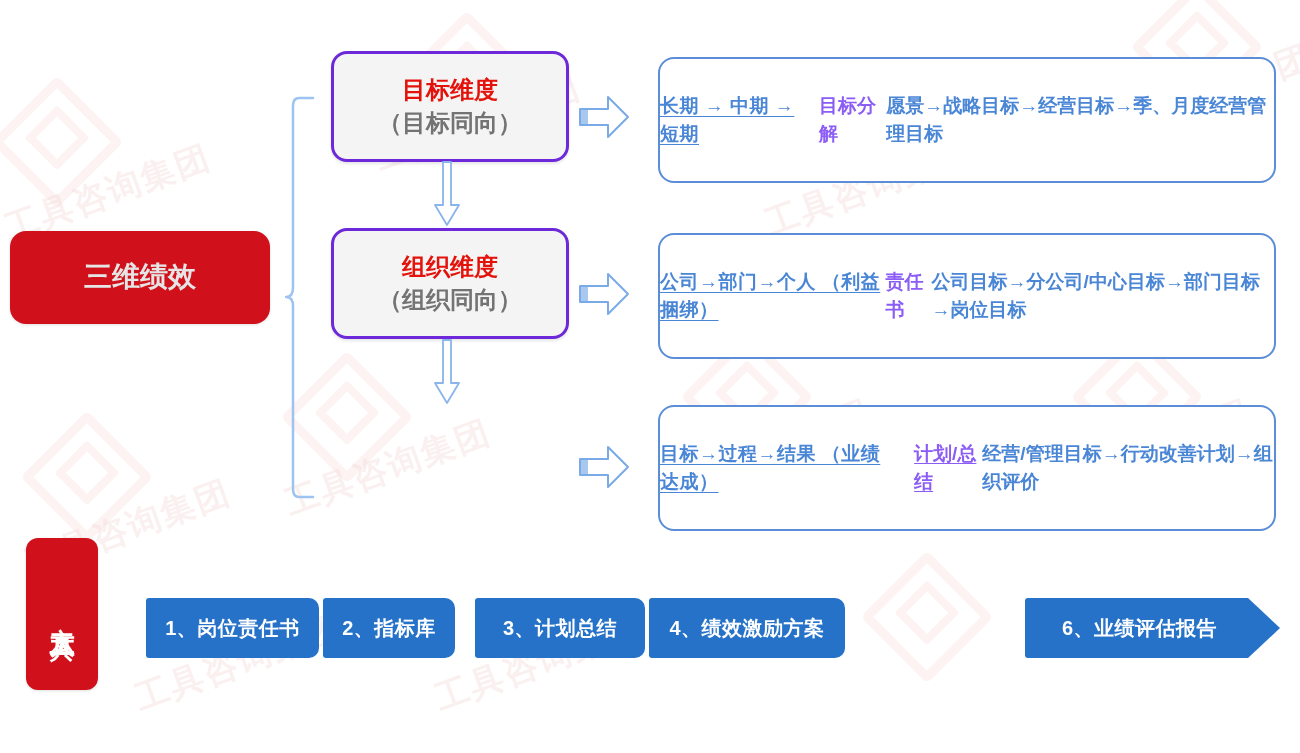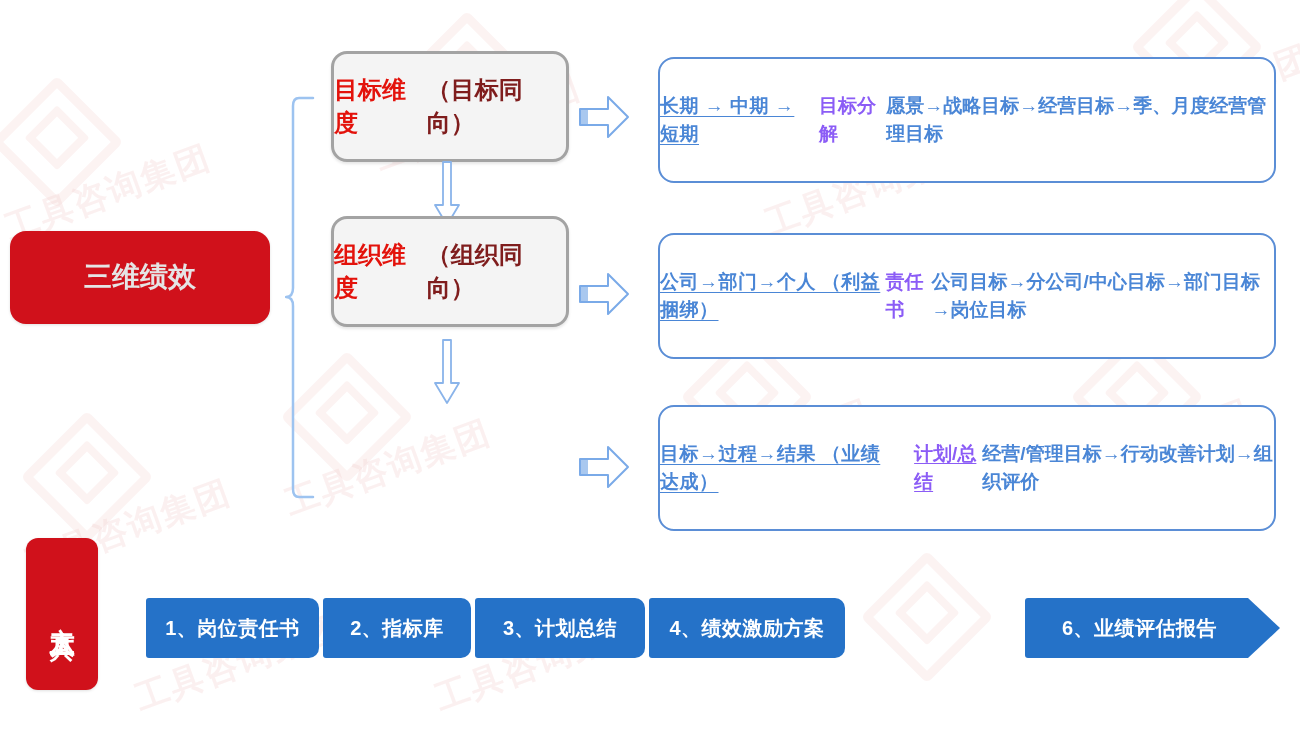--- a/index.html
+++ b/index.html
@@ -31,28 +31,28 @@
     color:#e5e5e5;font-weight:bold;font-size:28px;line-height:1.32;
     box-shadow:0 1px 3px rgba(0,0,0,.12);
   }
 
   
   .bracket{position:absolute;left:285px;top:95px;width:30px;height:405px;}
 
   
   .dim{
     position:absolute;left:331px;width:232px;height:105px;
-    background:#f4f4f4;border:3px solid #a3a3a3;border-radius:16px;
-    display:flex;flex-direction:row;align-items:center;justify-content:center;
+    background:#f4f4f4;border:3px solid #6d28d9;border-radius:16px;
+    display:flex;flex-direction:column;align-items:center;justify-content:center;
     box-shadow:0 2px 3px rgba(0,0,0,.10);
   }
   .dim .t1{color:#e3120b;font-weight:bold;font-size:24px;line-height:1.35;}
   .dim .t1.ul{text-decoration:underline;text-underline-offset:2px;}
-  .dim .t2{color:#7f1d1d;font-weight:bold;font-size:24px;line-height:1.35;font-family:Liberation Serif, serif;}
-  #dim1{top:51px;} #dim2{top:216px;} #dim3{top:412px;}
+  .dim .t2{color:#737373;font-weight:bold;font-size:24px;line-height:1.35;font-family:Liberation Serif, serif;}
+  #dim1{top:51px;} #dim2{top:228px;} #dim3{top:412px;}
 
   
   .downarrow{position:absolute;left:434px;width:26px;height:66px;}
 
   
   .rightarrow{position:absolute;left:578px;width:52px;height:48px;}
 
   
   .detail{
     position:absolute;left:658px;width:614px;height:122px;
@@ -234,21 +234,21 @@
     <div class="d3">经营/管理目标→行动改善计划→组织评价</div>
   </div>
 
   <div class="toolslabel">
     <span>六大工具</span>
   </div>
 
   <div class="chev" style="left:146px;width:173px;">
     <span>1、岗位责任书</span>
   </div>
-  <div class="chev" style="left:323px;width:148px;">
+  <div class="chev" style="left:323px;width:132px;">
     <span>2、指标库</span>
   </div>
   <div class="chev" style="left:475px;width:170px;">
     <span>3、计划总结</span>
   </div>
   <div class="chev" style="left:649px;width:196px;">
     <span>4、绩效激励方案</span>
   </div>
   <div class="chev last" style="left:1025px;width:255px;padding-right:26px;box-sizing:border-box;">
     <span>6、业绩评估报告</span>

